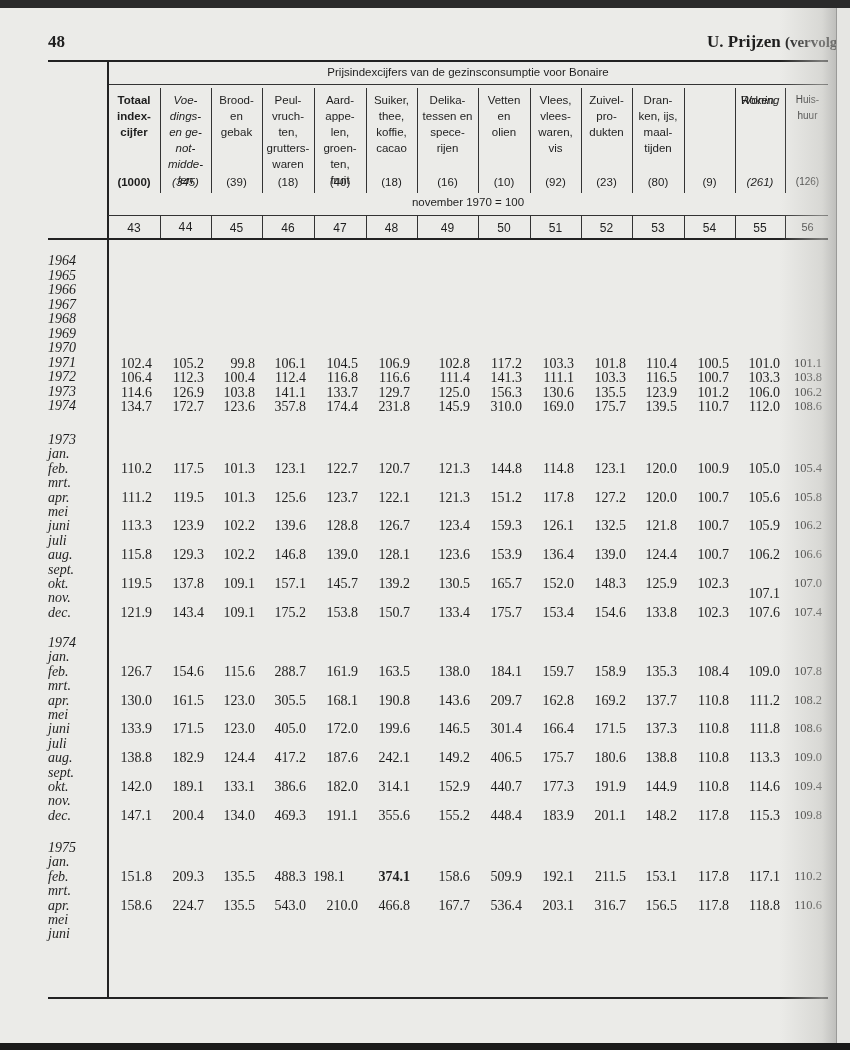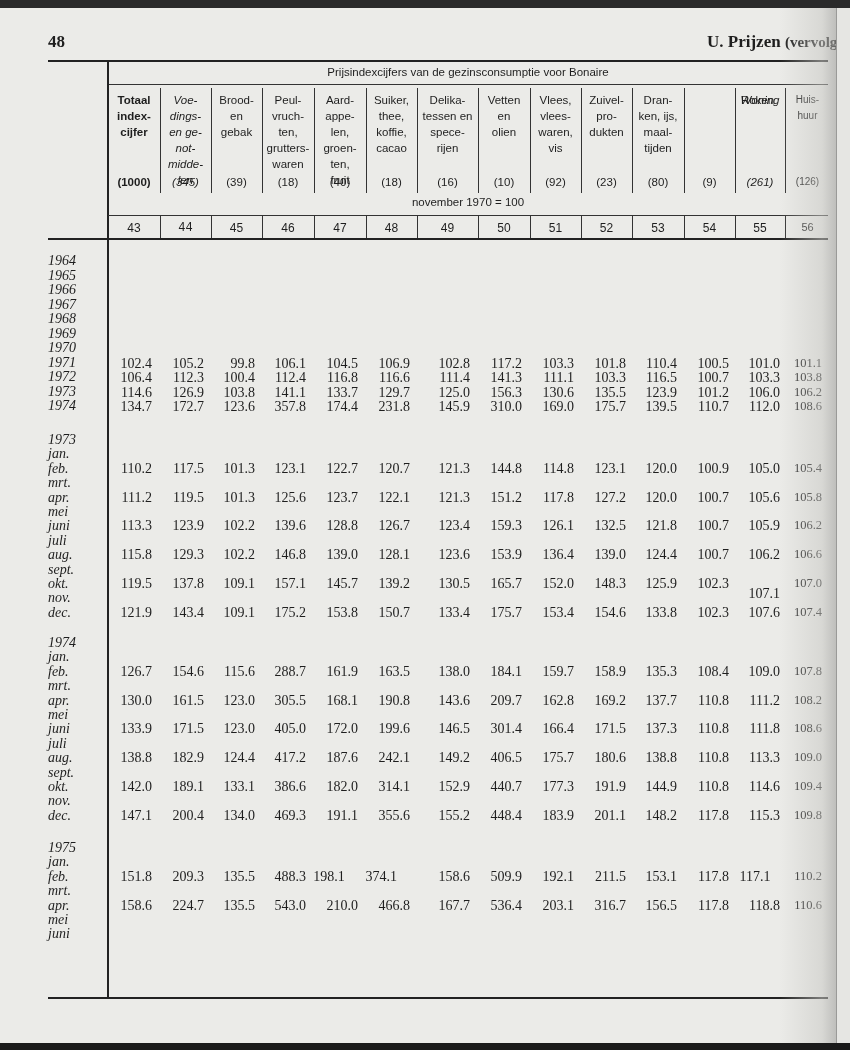--- a/index.html
+++ b/index.html
@@ -424,28 +424,28 @@
     <div class="stub" style="top: 869.8px;">feb.</div>
     <div class="stub" style="top: 884.2px;">mrt.</div>
     <div class="stub" style="top: 898.6px;">apr.</div>
     <div class="stub" style="top: 913px;">mei</div>
     <div class="stub" style="top: 927.4px;">juni</div>
     <div class="cell" style="left: 102px; width: 50px; top: 868.8px;">151.8</div>
     <div class="cell" style="left: 154px; width: 50px; top: 868.8px;">209.3</div>
     <div class="cell" style="left: 205px; width: 50px; top: 868.8px;">135.5</div>
     <div class="cell" style="left: 256px; width: 50px; top: 868.8px;">488.3</div>
     <div class="cell" style="left: 304px; width: 50px; top: 868.8px; text-align: center;">198.1</div>
-    <div class="cell" style="left: 347px; width: 50px; top: 868.8px;">374.1</div>
+    <div class="cell" style="left: 360px; width: 50px; top: 868.8px; font-weight: bold;">374.1</div>
     <div class="cell" style="left: 420px; width: 50px; top: 868.8px;">158.6</div>
     <div class="cell" style="left: 472px; width: 50px; top: 868.8px;">509.9</div>
     <div class="cell" style="left: 524px; width: 50px; top: 868.8px;">192.1</div>
     <div class="cell" style="left: 576px; width: 50px; top: 868.8px;">211.5</div>
     <div class="cell" style="left: 627px; width: 50px; top: 868.8px;">153.1</div>
     <div class="cell" style="left: 679px; width: 50px; top: 868.8px;">117.8</div>
-    <div class="cell" style="left: 730px; width: 50px; top: 868.8px; text-align: center;">117.1</div>
+    <div class="cell" style="left: 730px; width: 50px; top: 868.8px;">117.1</div>
     <div class="cell" style="left: 772px; width: 50px; top: 868.8px; font-size: 12.5px;">110.2</div>
     <div class="cell" style="left: 102px; width: 50px; top: 897.6px;">158.6</div>
     <div class="cell" style="left: 154px; width: 50px; top: 897.6px;">224.7</div>
     <div class="cell" style="left: 205px; width: 50px; top: 897.6px;">135.5</div>
     <div class="cell" style="left: 256px; width: 50px; top: 897.6px;">543.0</div>
     <div class="cell" style="left: 308px; width: 50px; top: 897.6px;">210.0</div>
     <div class="cell" style="left: 360px; width: 50px; top: 897.6px;">466.8</div>
     <div class="cell" style="left: 420px; width: 50px; top: 897.6px;">167.7</div>
     <div class="cell" style="left: 472px; width: 50px; top: 897.6px;">536.4</div>
     <div class="cell" style="left: 524px; width: 50px; top: 897.6px;">203.1</div>

